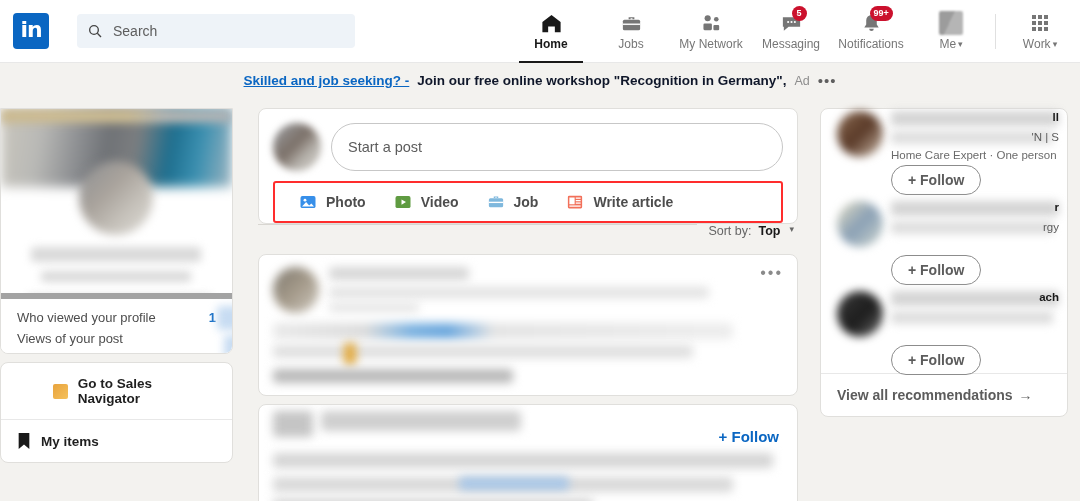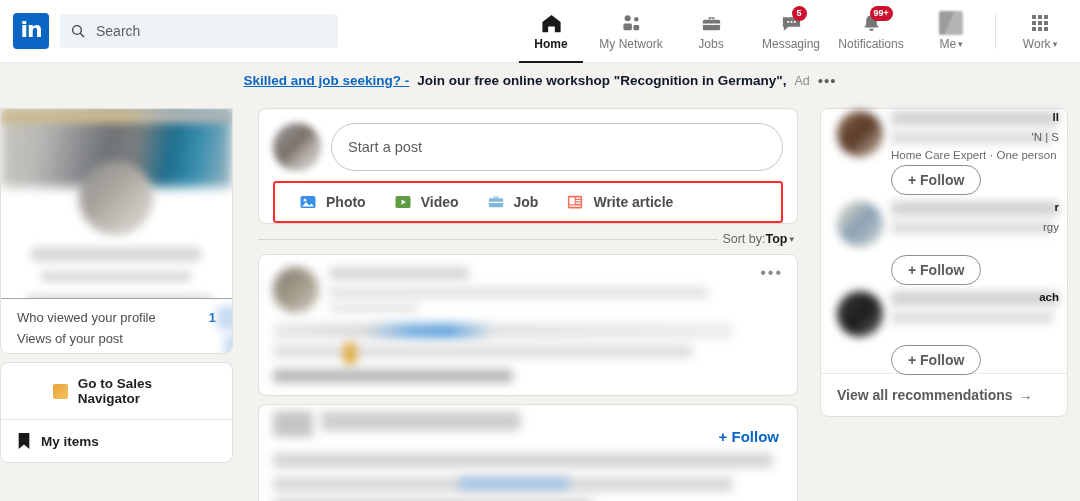--- a/index.html
+++ b/index.html
@@ -20,21 +20,21 @@
   }
   .logo {
     width: 36px; height: 36px; margin-left: 13px;
     background: #0a66c2; border-radius: 4px;
     display: flex; align-items: center; justify-content: center;
     color: #fff; font-weight: bold; font-size: 22px; line-height: 1;
     letter-spacing: -1px; padding-bottom: 3px;
     font-family: "DejaVu Sans", sans-serif;
   }
   .search-box {
-    margin-left: 11px; width: 278px; height: 34px;
+    margin-left: 28px; width: 278px; height: 34px;
     background: #eef3f8; border-radius: 4px;
     display: flex; align-items: center; padding: 0 10px;
   }
   .search-icon { width: 16px; height: 16px; flex: 0 0 16px; color: #5c5c5c; }
   .search-text { margin-left: 10px; font-size: 14px; color: #5d5d5d; }
 
   .nav { display: flex; align-items: stretch; height: 63px; margin-left: auto; }
   .nav-item {
     width: 80px; height: 63px;
     display: flex; flex-direction: column; align-items: center; justify-content: center;
@@ -146,22 +146,22 @@
     border: 2px solid #ff2d2d; border-radius: 3px; padding: 0 8px;
   }
   .action {
     display: flex; align-items: center; gap: 9px;
     font-size: 14px; color: #4d4d4d; font-weight: bold;
     padding: 0 14px;
   }
   .action:first-child { padding-left: 16px; }
   .ic { width: 18px; height: 18px; flex: 0 0 18px; }
   .sort-row {
-    display: flex; align-items: center; justify-content: flex-end;
-    gap: 0; height: 30px; padding-right: 4px; font-size: 12.5px; color: #666;
+    display: flex; align-items: flex-start; justify-content: flex-end;
+    gap: 7px; height: 30px; padding-right: 4px; font-size: 12.5px; color: #666;
   }
   .sort-line { flex: 1; height: 1px; background: #d8d6d1; margin-right: 4px; }
   .sort-val { color: #191919; font-weight: bold; }
 
   
   .feed-card { position: relative; height: 142px; overflow: hidden; padding: 12px 14px; }
   .feed-dots { position: absolute; right: 14px; top: 14px; color: #8a8a8a; letter-spacing: 2px; font-size: 16px; line-height: .5; }
   .blur-box { position: absolute; background: #d6d6d6; filter: blur(5px); border-radius: 4px; }
   .feed-card2 { position: relative; height: 115px; overflow: hidden; padding: 12px 14px; margin-top: 8px;}
   .follow-blue { position: absolute; right: 18px; top: 23px; color: #0a66c2; font-weight: bold; font-size: 15px; }
@@ -215,38 +215,38 @@
           <svg width="23" height="23" viewBox="0 0 24 24">
               <path d="M12 3 2.5 10.5V21h6v-6h7v6h6V10.5z" fill="#191919"></path>
             </svg>
         </div>
         <span class="nav-label">Home</span>
       </div>
 
       <div class="nav-item">
         <div class="nav-icon">
           <svg width="23" height="23" viewBox="0 0 24 24">
+            <path d="M9 5.5h6v2h-2v-1h-2v1H9z" fill="#767676"></path>
+            <rect x="3" y="8" width="18" height="11" rx="1.6" fill="#767676"></rect>
+            <rect x="3" y="12" width="18" height="1.6" fill="#f4f4f4"></rect>
+          </svg>
+        </div>
+        <span class="nav-label">Jobs</span>
+      </div>
+
+      <div class="nav-item">
+        <div class="nav-icon">
+          <svg width="23" height="23" viewBox="0 0 24 24">
             <circle cx="8" cy="6.5" r="3.2" fill="#767676"></circle>
             <circle cx="17" cy="7.5" r="2.4" fill="#767676"></circle>
             <rect x="3.6" y="12" width="8.8" height="7" rx="1.2" fill="#767676"></rect>
             <rect x="14" y="13.5" width="6" height="5.5" rx="1.1" fill="#767676"></rect>
           </svg>
         </div>
         <span class="nav-label">My Network</span>
-      </div>
-
-      <div class="nav-item">
-        <div class="nav-icon">
-          <svg width="23" height="23" viewBox="0 0 24 24">
-            <path d="M9 5.5h6v2h-2v-1h-2v1H9z" fill="#767676"></path>
-            <rect x="3" y="8" width="18" height="11" rx="1.6" fill="#767676"></rect>
-            <rect x="3" y="12" width="18" height="1.6" fill="#f4f4f4"></rect>
-          </svg>
-        </div>
-        <span class="nav-label">Jobs</span>
       </div>
 
       <div class="nav-item">
         <div class="nav-icon">
           <svg width="23" height="23" viewBox="0 0 24 24">
             <path d="M3 5.5h18v10H9l-5 4v-4H3z" fill="#767676"></path>
             <circle cx="8.5" cy="10.5" r="1.1" fill="#fff"></circle>
             <circle cx="12" cy="10.5" r="1.1" fill="#fff"></circle>
             <circle cx="15.5" cy="10.5" r="1.1" fill="#fff"></circle>
           </svg>
@@ -310,21 +310,21 @@
   <div class="col-left">
     <div class="card profile-card">
       <div class="blur-banner"></div>
       <div class="blur-banner-top"></div>
       <div class="blur-avatar-lg"></div>
       <div class="blur-line" style="left:30px; top:138px; width:170px; height:15px;"></div>
       <div class="blur-line" style="left:40px; top:162px; width:150px; height:11px;"></div>
       <div class="blur-line" style="left:26px; top:186px; width:185px; height:10px;"></div>
       <div class="blur-line" style="left:60px; top:207px; width:120px; height:9px;"></div>
 
-      <div class="stats-card" style="position:absolute; bottom:0; left:0; right:0; background:#fff; border-top:1px solid #a3a3a3;">
+      <div class="stats-card" style="position:absolute; bottom:0; left:0; right:0; background:#fff; border-top:6px solid #a3a3a3;">
         <div class="stat-row">
           <span>Who viewed your profile</span>
           <span class="stat-val">
             <span>1</span>
             <span class="stat-blur"></span>
           </span>
         </div>
         <div class="stat-row">
           <span>Views of your post</span>
           <span class="stat-val">

